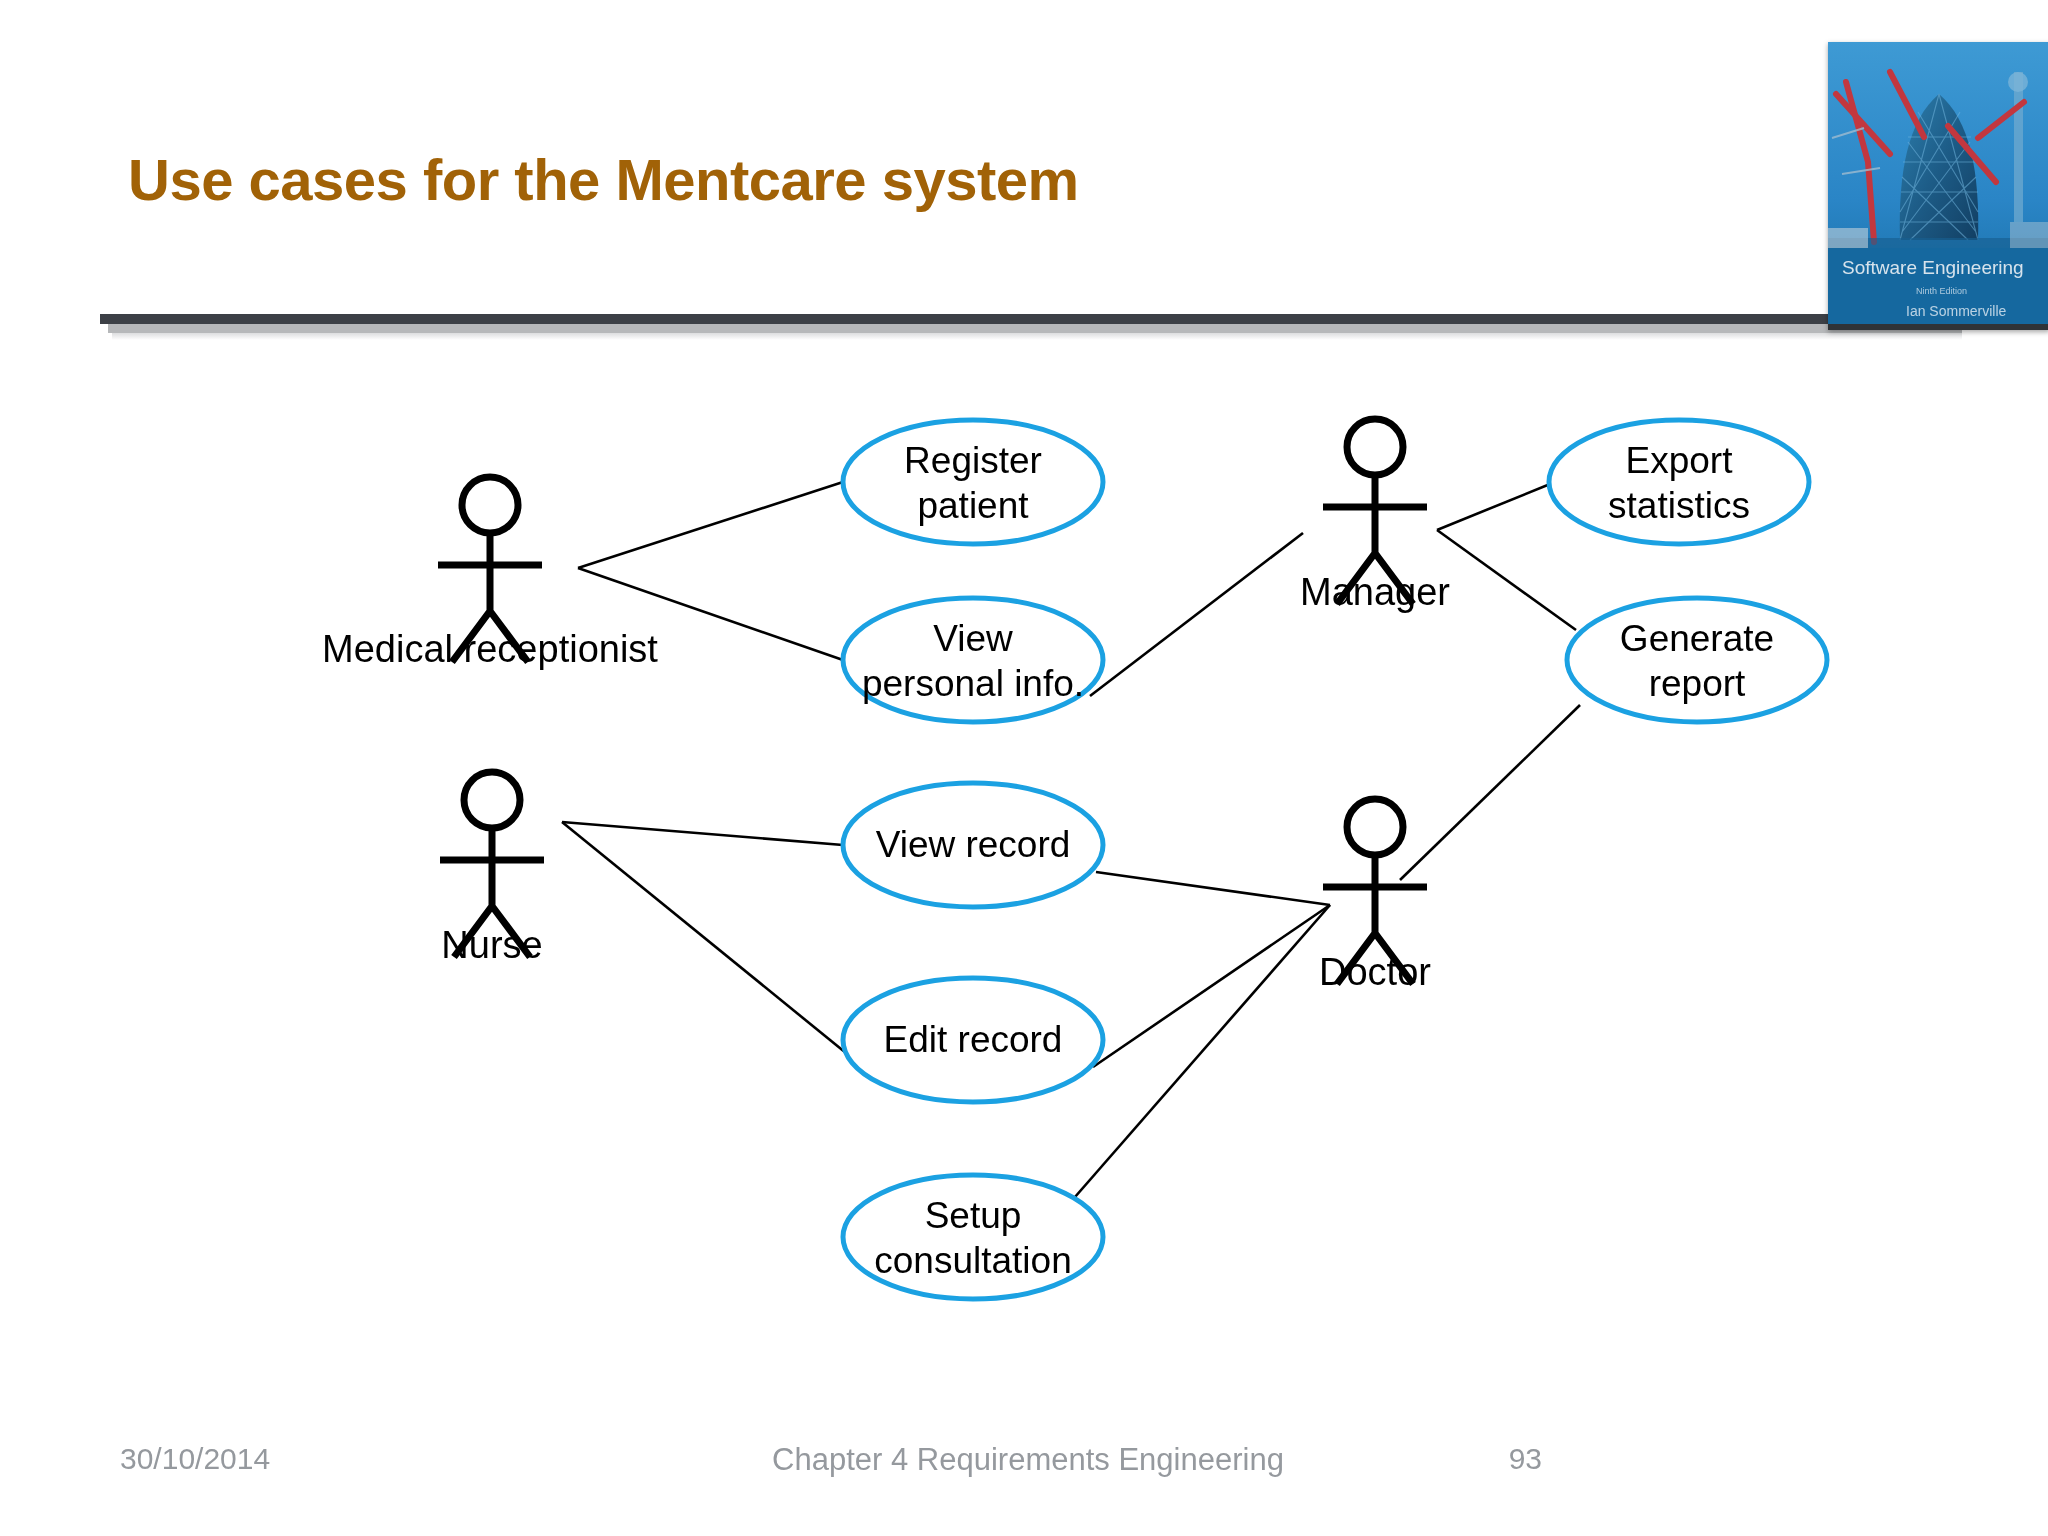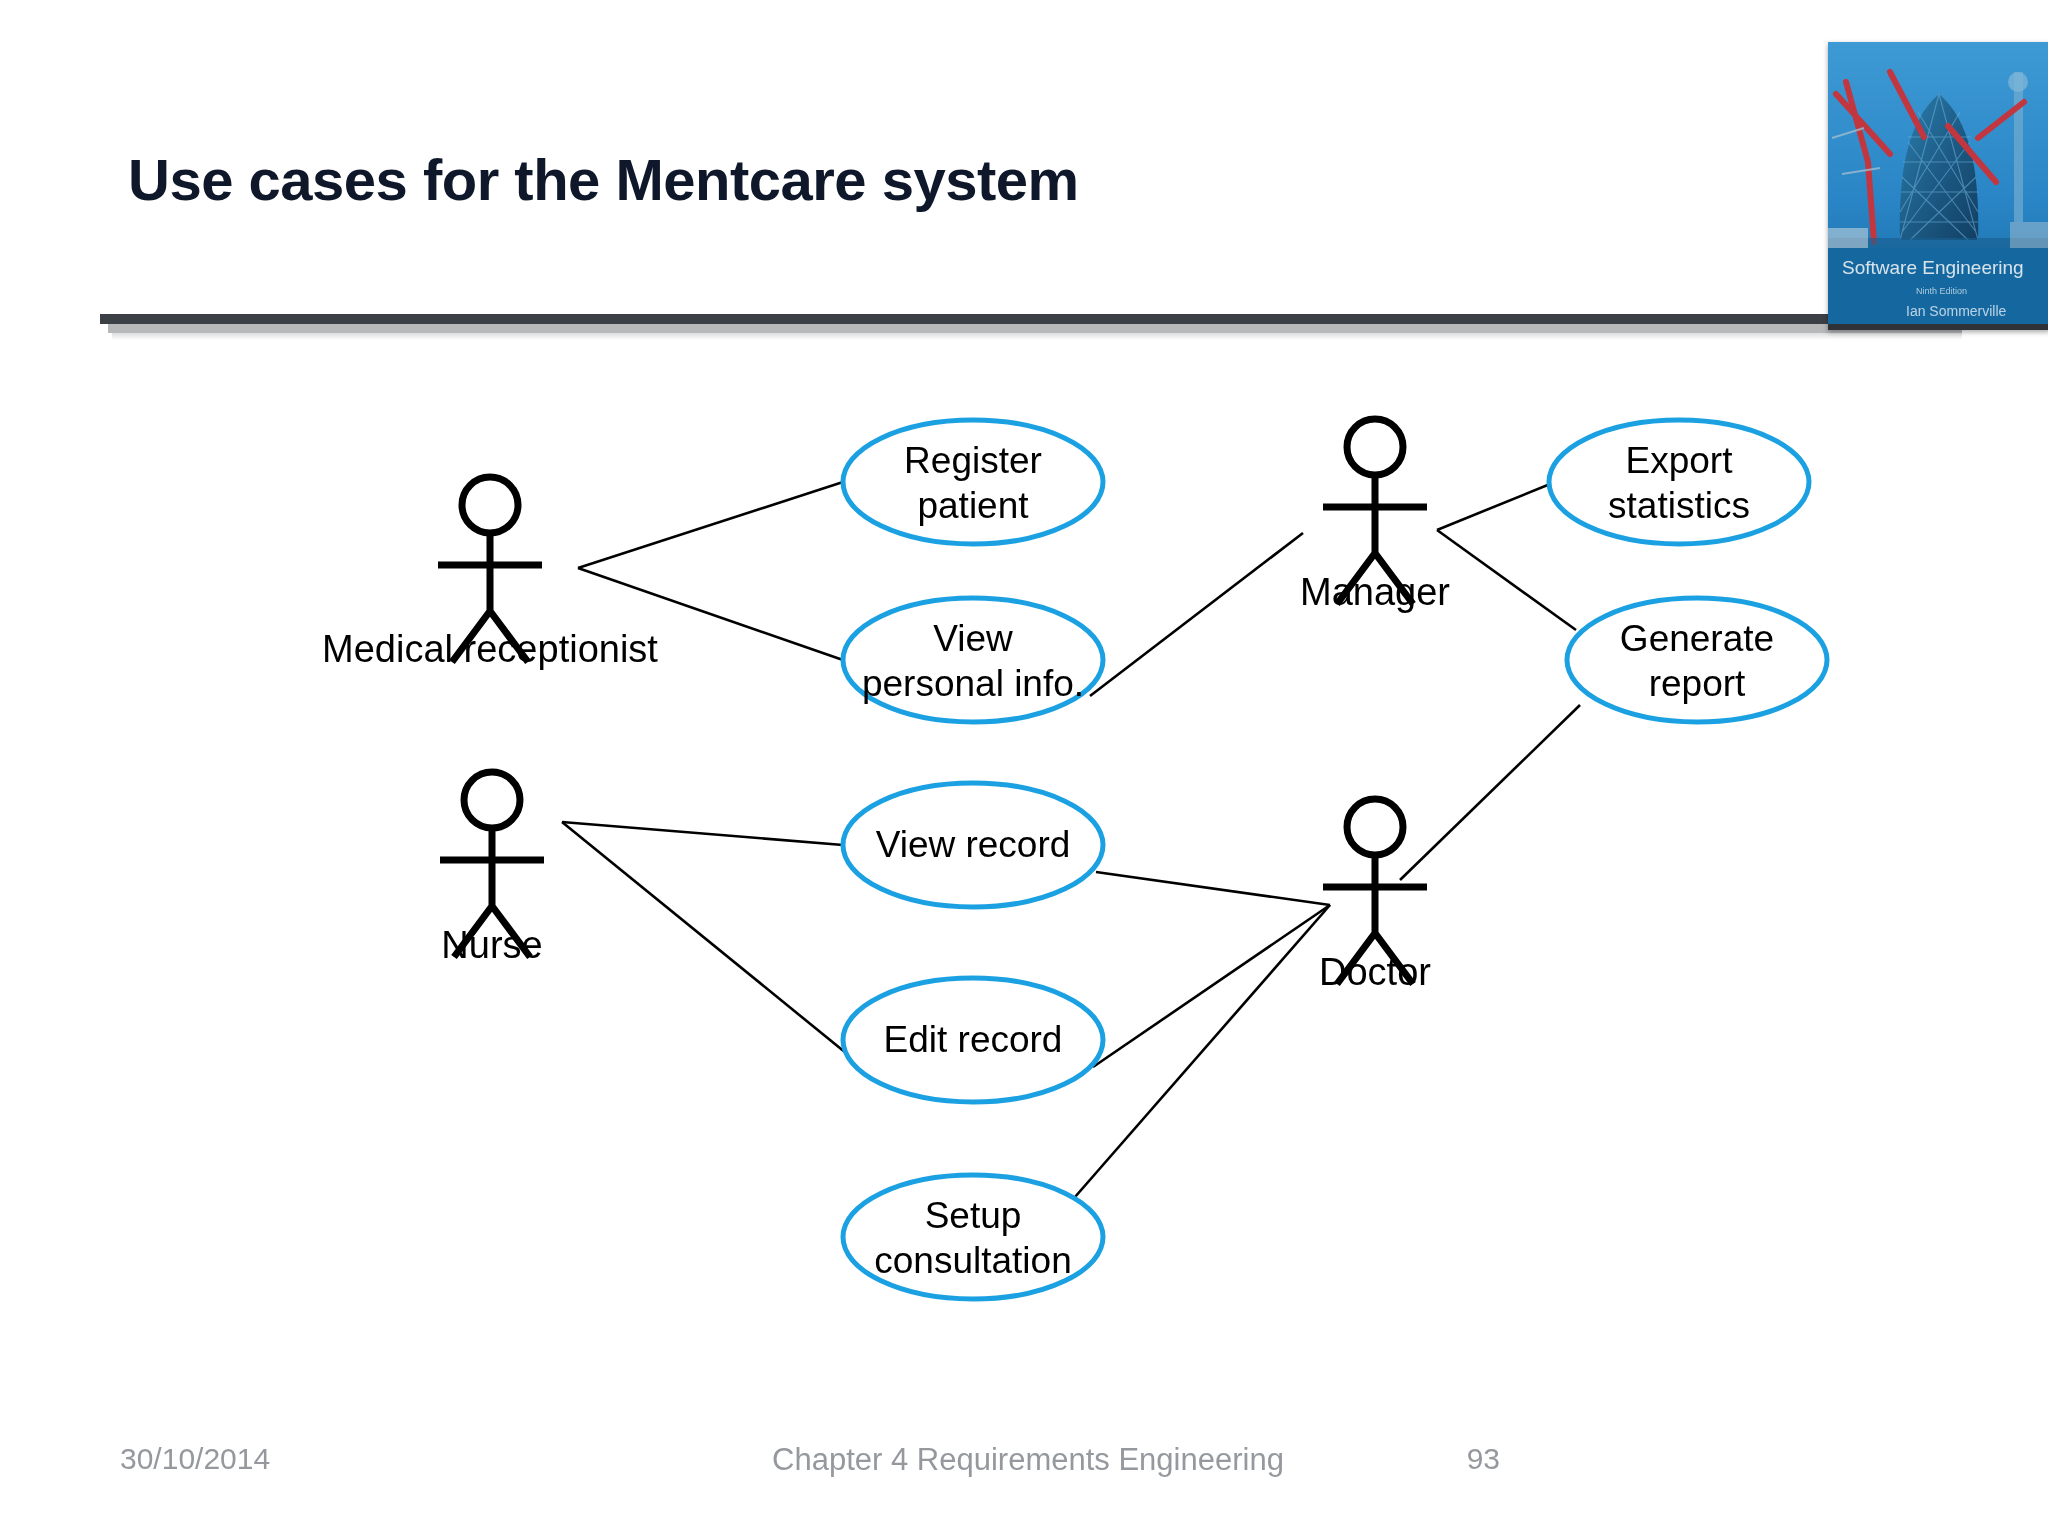--- a/index.html
+++ b/index.html
@@ -26,21 +26,21 @@
 
   
   .slide-title {
     position: absolute;
     left: 128px;
     top: 148px;
     font-family: "Liberation Sans", sans-serif;
     font-weight: bold;
     font-size: 58px;
     letter-spacing: -0.5px;
-    color: #0f172a;
+    color: #a16207;
     white-space: nowrap;
     line-height: 1.1;
   }
 
   
   .title-rule {
     position: absolute;
     left: 100px;
     top: 314px;
     width: 1854px;
@@ -122,20 +122,21 @@
     fill: none;
   }
 
   
   .footer {
     position: absolute;
     left: 0;
     bottom: 0;
     width: 1628px;
     height: 110px;
+    padding-left: 42px;
   }
   .footer-date {
     position: absolute;
     left: 120px;
     top: 16px;
     font-size: 30px;
     color: #95999e;
     font-family: "Liberation Sans", sans-serif;
   }
   .footer-center {

